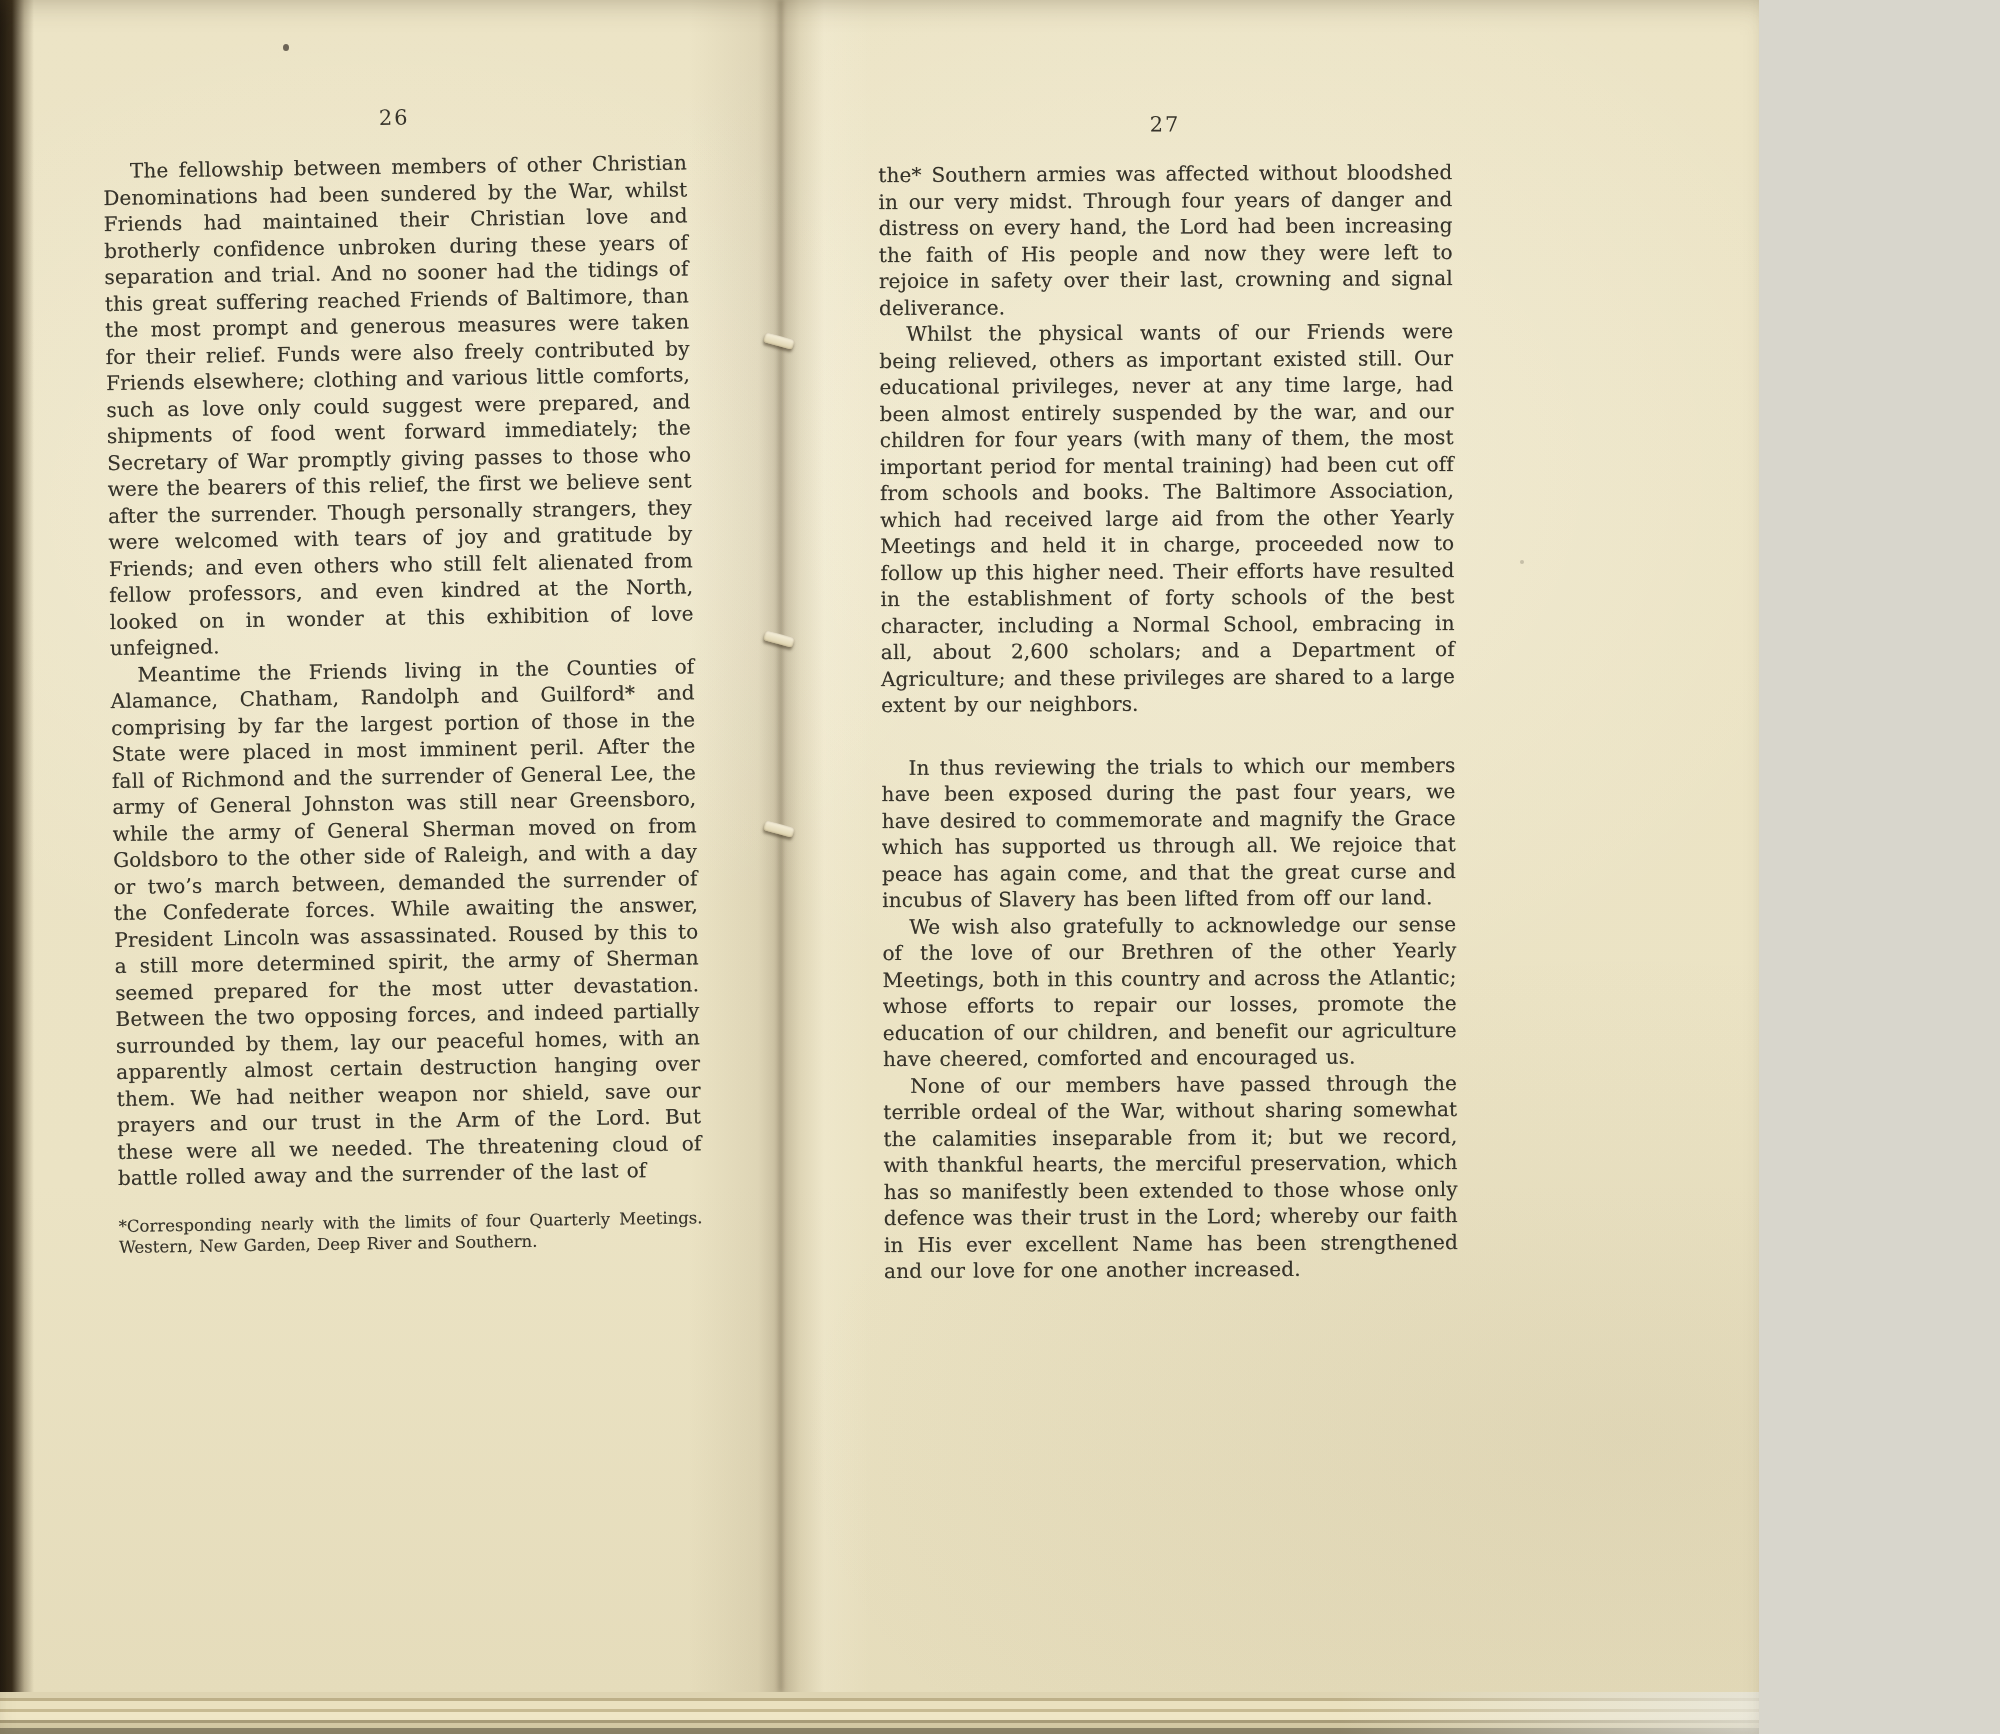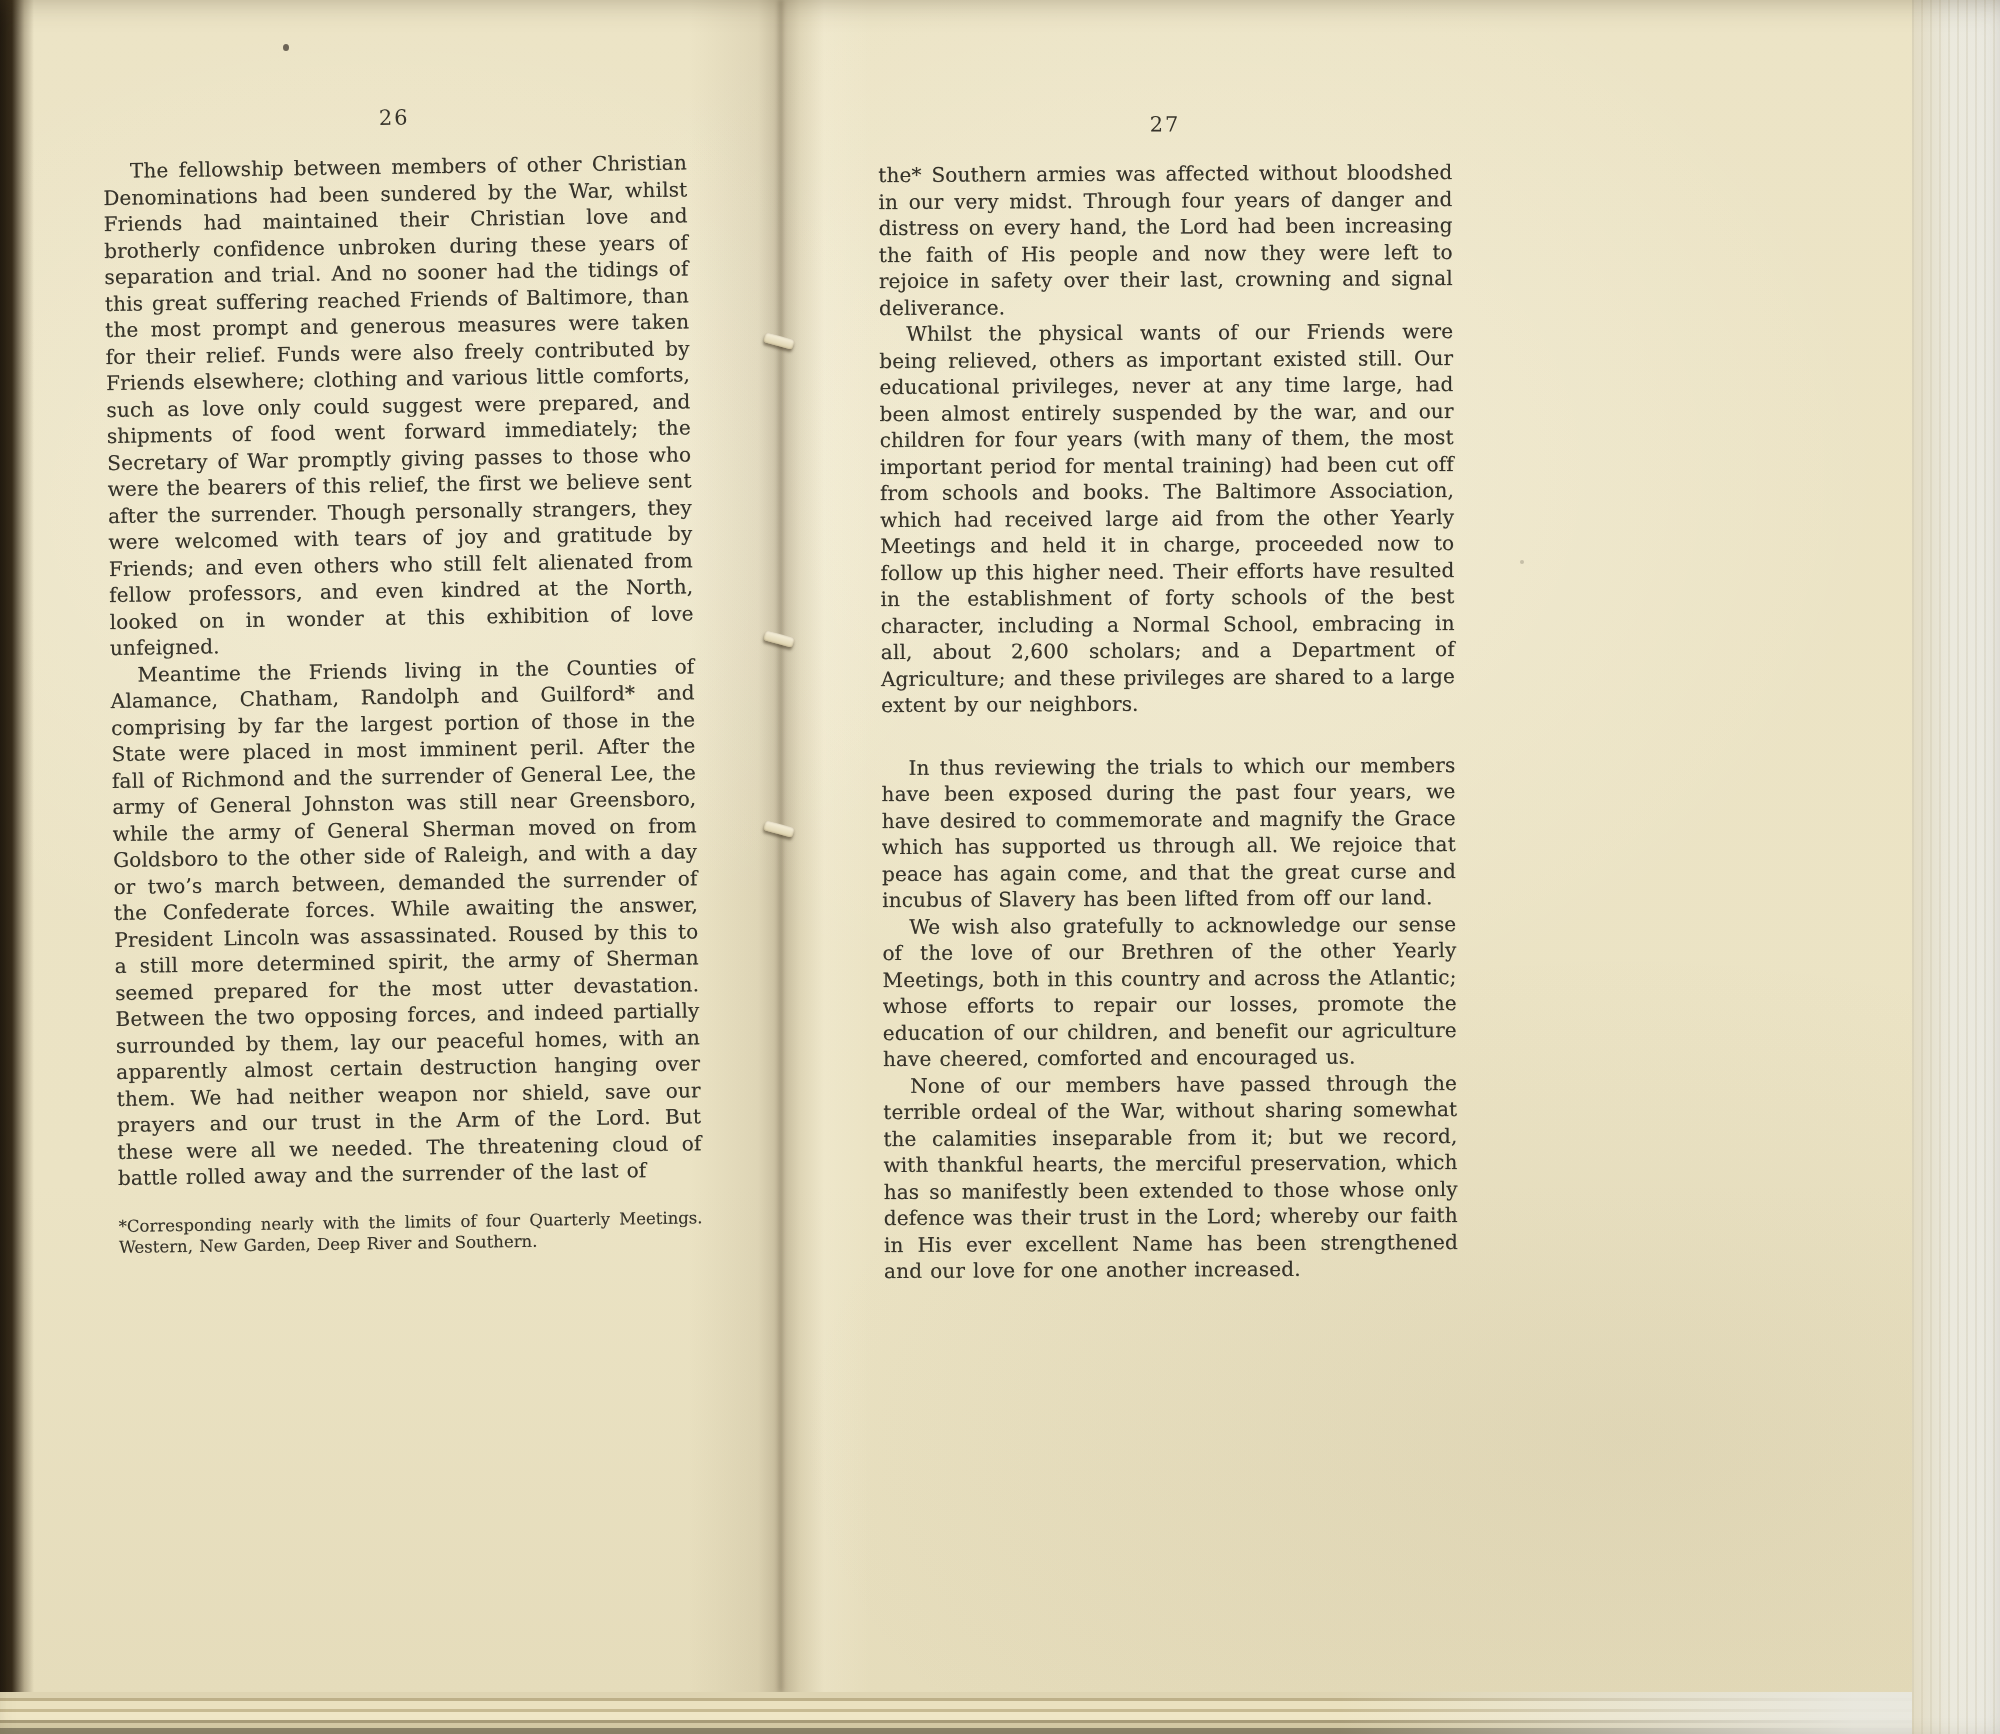--- a/index.html
+++ b/index.html
@@ -1,20 +1,20 @@
 <!DOCTYPE html>
 <html style="--paper: #ece4c6; --ink: #36332a;"><head>
 <meta charset="utf-8">
 <style>
   * { box-sizing: border-box; }
   html, body { margin: 0; padding: 0; background: #d8d6cc; }
 
   .screenshot {
     position: relative;
-    width: 2000px;
+    width: 1759px;
     height: 1734px;
     overflow: hidden;
     background: #fca5a5;
     font-family: "DejaVu Serif", "Liberation Serif", serif;
     color: var(--ink, #36332a);
   }
 
   
   .paper {
     position: absolute; left: 0; top: 0; width: 1912px; height: 1692px;

